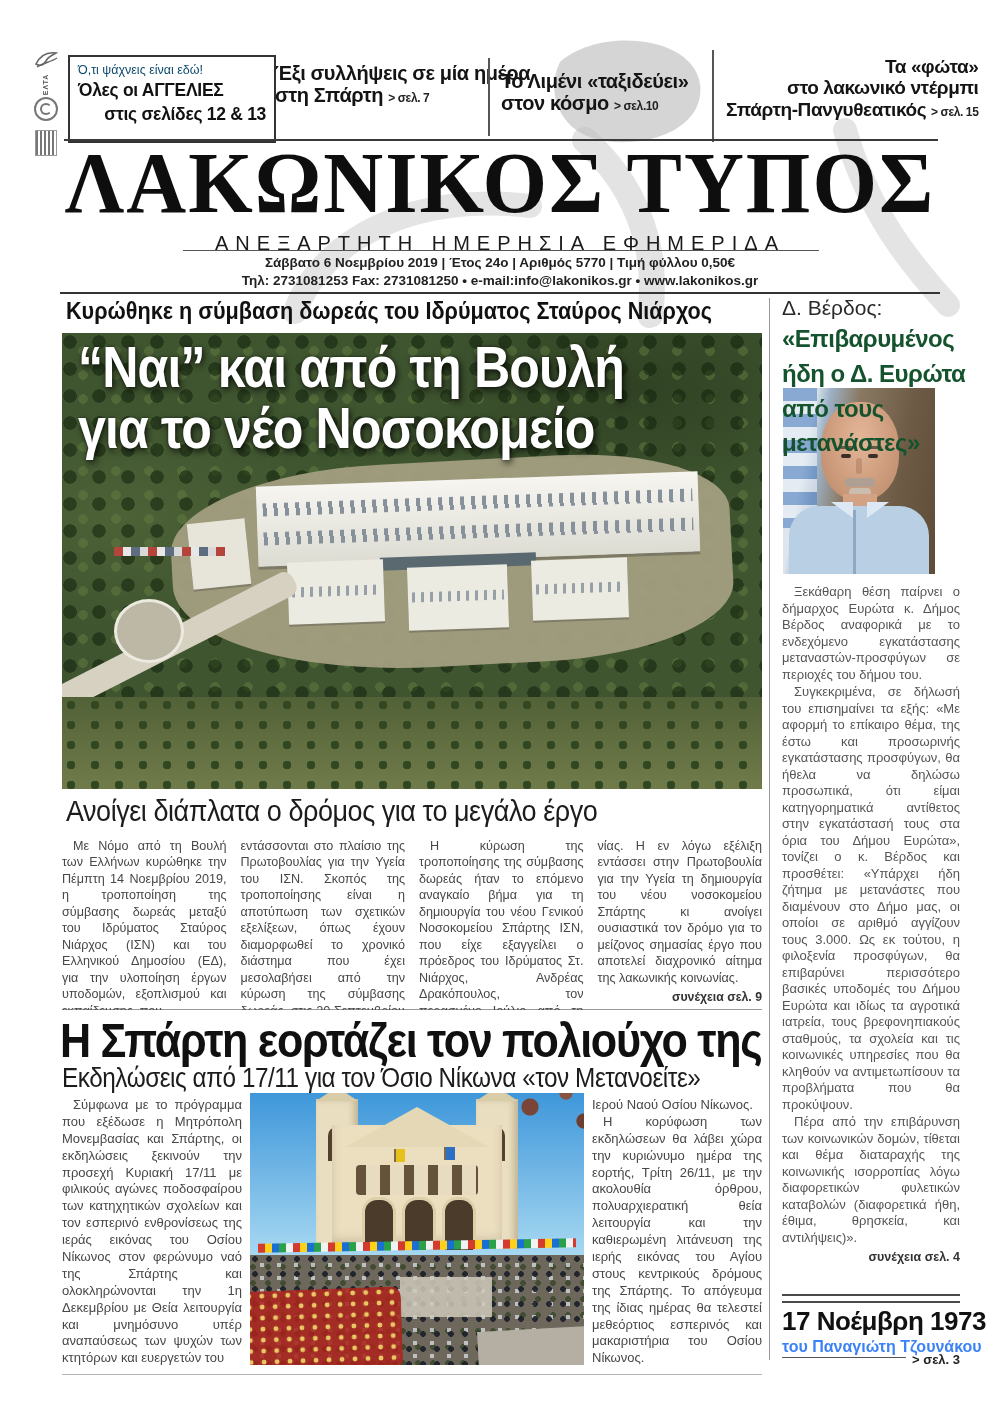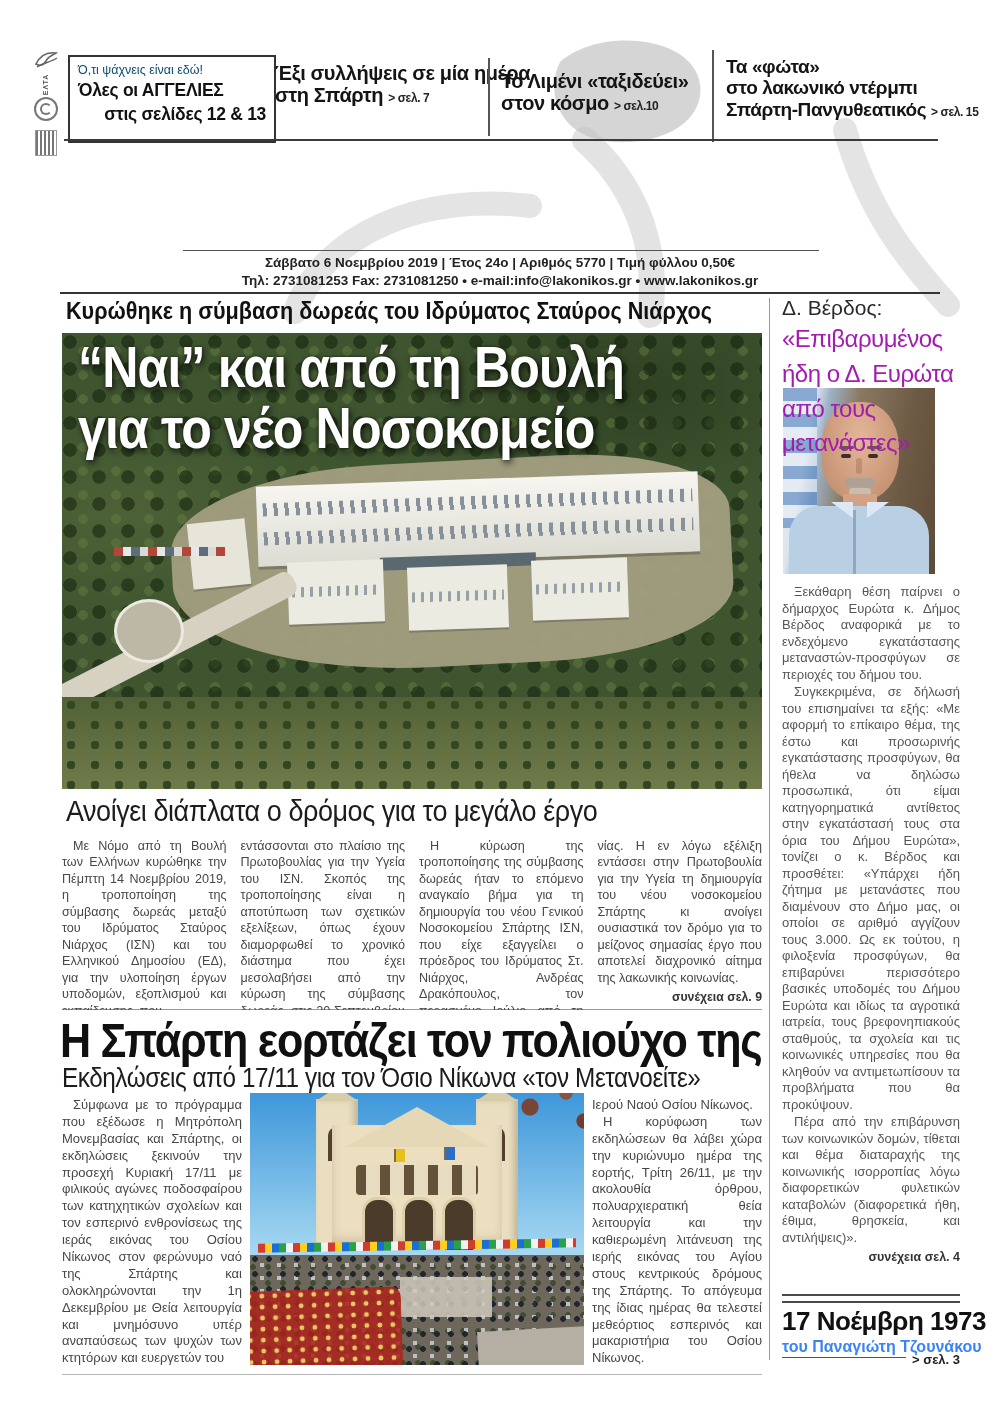--- a/index.html
+++ b/index.html
@@ -22,21 +22,21 @@
   .adbox{left:68px;top:55px;width:188px;height:74px;border:2px solid #333;padding:5px 8px;z-index:2;background:#fff;}
   .adbox .l1{font-size:12.5px;color:#0c4a6e;margin-top:1px;}
   .adbox .l2{font-size:17.5px;font-weight:bold;color:#111;margin-top:3px;letter-spacing:-.3px;}
   .adbox .l3{font-size:17.5px;font-weight:bold;color:#111;margin-top:3px;letter-spacing:-.3px;text-align:right;}
 
   .teaser{z-index:2;font-weight:bold;color:#141414;line-height:1.12;}
   .teaser .tl{font-size:20px;letter-spacing:-.4px;}
   .teaser .pref{font-size:12px;font-weight:bold;color:#222;}
   .t1{left:275px;top:62px;}
   .t2{left:501px;top:70px;}
-  .t3{left:726px;top:56px;}
+  .t3{left:726px;top:56px;text-align:right;}
   .t3 .tl{font-size:19px;}
   .vdiv{width:2px;background:#555;z-index:2;}
   .vd1{left:488px;top:58px;height:78px;}
   .vd2{left:712px;top:50px;height:92px;}
 
   .rule{background:#333;z-index:2;}
   .rule-top{left:64px;top:139px;width:874px;height:2px;background:#3a3a3a;}
 
   
   .masthead{left:40px;top:140px;width:920px;text-align:center;z-index:2;}
@@ -126,21 +126,21 @@
         radial-gradient(circle 3px at 3px 12px, rgba(60,74,46,.9) 92%, transparent);
       background-size:14px 15px,17px 13px,15px 16px;}
   .ch-steps{left:150px;top:184px;width:92px;height:40px;background:#cfc9bb;opacity:.85;}
   .ch-band{left:-6px;top:196px;width:158px;height:82px;background:rgba(171,36,28,.88);border-radius:10px;transform:rotate(-2deg);
       background-image:radial-gradient(circle 2.6px at 6px 5px,#e9c764 94%,transparent);background-size:13px 11px;background-color:rgba(171,36,28,.88);}
   .ch-ground{left:228px;top:236px;width:110px;height:40px;background:#b4afa2;transform:rotate(-3deg);}
 
   
   .sb-divider{left:769px;top:298px;width:1px;height:1062px;background:#999;}
   .sb-byline{left:782px;top:296px;font-size:21px;color:#2a2a2a;z-index:2;}
-  .sb-headline{left:782px;top:322px;width:185px;font-size:24px;font-weight:normal;color:#a21caf;line-height:1.45;z-index:2;letter-spacing:-.5px;}
+  .sb-headline{left:782px;top:322px;width:185px;font-size:24px;font-weight:bold;color:#14532d;line-height:1.45;z-index:2;letter-spacing:-.5px;}
   .photo-portrait{left:783px;top:388px;width:152px;height:186px;overflow:hidden;z-index:1;
       background:linear-gradient(100deg,#dde6ee 0%,#dde6ee 18%,#9db2c7 26%,#8a7a63 42%,#6e5b45 72%,#5d4c39 100%);}
   .pp-flag{left:0;top:0;width:34px;height:140px;background:repeating-linear-gradient(180deg,#5b88c4 0 13px,#e8eef5 13px 26px);opacity:.65;}
   .pp-head{left:38px;top:14px;width:78px;height:98px;background:radial-gradient(ellipse at 50% 36%,#e4b698,#c08e6e 88%);border-radius:46% 46% 44% 44%;}
   .pp-brow{top:58px;width:15px;height:3px;background:#6a5847;border-radius:2px;}
   .pp-b1{left:56px;} .pp-b2{left:84px;}
   .pp-eye{top:66px;width:10px;height:4px;background:#3a2f28;border-radius:2px;}
   .pp-e1{left:58px;} .pp-e2{left:85px;}
   .pp-nose{left:73px;top:70px;width:6px;height:16px;background:rgba(150,100,70,.35);border-radius:3px;}
   .pp-stache{left:62px;top:90px;width:30px;height:9px;background:#b0a093;border-radius:4px;}
@@ -203,20 +203,24 @@
   <div class="abs vdiv vd2"></div>
   <div class="abs teaser t3">
     <div class="tl">Τα «φώτα»</div>
     <div class="tl">στο λακωνικό ντέρμπι</div>
     <div class="tl"><span>Σπάρτη-Πανγυθεατικός</span>
       <span class="pref">&gt; σελ. 15</span></div>
   </div>
 
   <div class="abs rule rule-top"></div>
 
+  <div class="abs masthead">
+    <div class="mh-title">ΛΑΚΩΝΙΚΟΣ ΤΥΠΟΣ</div>
+    <div class="mh-sub">ΑΝΕΞΑΡΤΗΤΗ ΗΜΕΡΗΣΙΑ ΕΦΗΜΕΡΙΔΑ</div>
+  </div>
   <div class="abs rule rule-date-top"></div>
   <div class="abs dateline">
     <div class="d1">Σάββατο 6 Νοεμβρίου 2019 | Έτος 24ο | Αριθμός 5770 | Τιμή φύλλου 0,50€</div>
     <div class="d2">Τηλ: 2731081253 Fax: 2731081250 • e-mail:info@lakonikos.gr • www.lakonikos.gr</div>
   </div>
   <div class="abs rule rule-date-bottom"></div>
 
   <div class="abs kicker"><span class="condensed">Κυρώθηκε η σύμβαση δωρεάς του Ιδρύματος Σταύρος Νιάρχος</span></div>
 
   <div class="abs photo-main">

